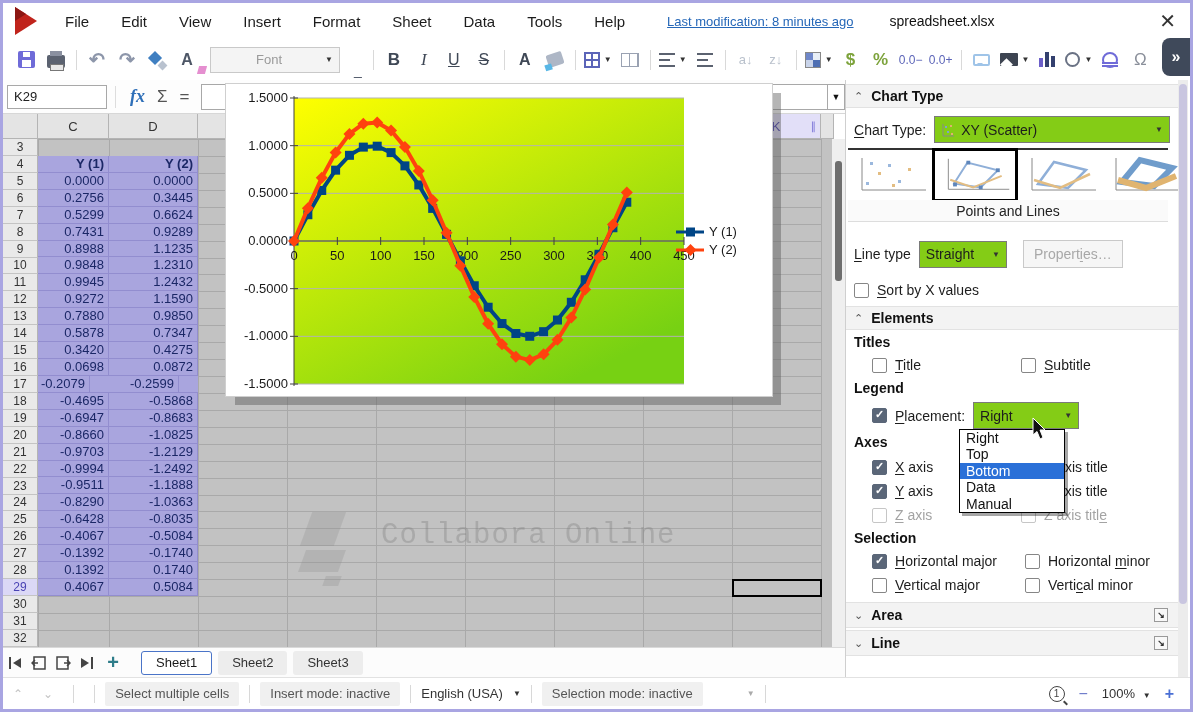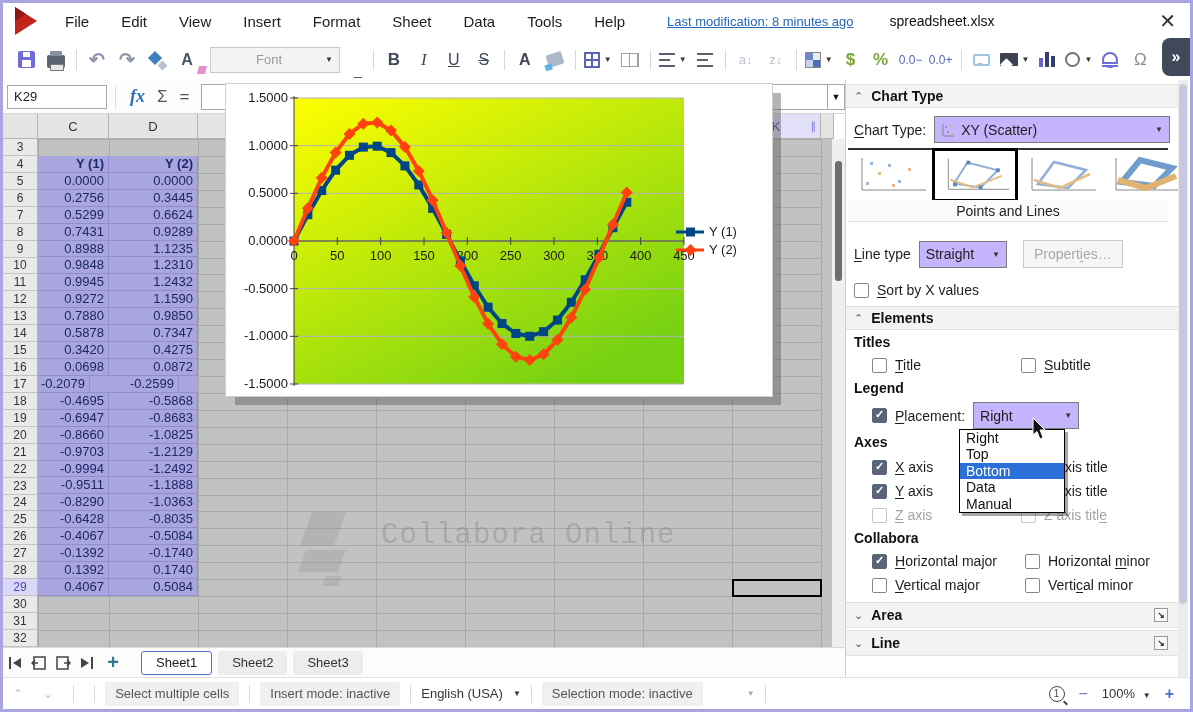--- a/index.html
+++ b/index.html
@@ -104,21 +104,21 @@
             box-shadow:9px 9px 0 -1px rgba(90,90,90,0.45);}
   
   .sidebar{position:absolute;left:845px;top:80px;width:333px;height:597px;background:#fff;border-left:1px solid #cfcfcf;font-size:14px;color:#1d1d1d;}
   .sb-header{position:absolute;left:0;width:100%;height:24px;background:#f3f3f3;border-top:1px solid #e2e2e2;border-bottom:1px solid #e2e2e2;
              display:flex;align-items:center;padding-left:8px;font-weight:bold;font-size:14px;color:#111;}
   .sb-header .chev{color:#555;font-size:11px;margin-right:8px;font-weight:normal;}
   .launcher{position:absolute;right:10px;width:14px;height:14px;border:1px solid #999;background:#f8f8f8;color:#333;font-size:9px;display:flex;align-items:center;justify-content:center;}
   .sb-row{position:absolute;left:8px;right:8px;display:flex;align-items:center;gap:8px;}
   .sb-label{white-space:nowrap;}
   .bold-label{font-weight:bold;color:#111;}
-  .combo{height:27px;border:1px solid #7a7a7a;background:#c4b5fd;display:flex;align-items:center;padding:0 6px;gap:6px;font-size:14px;}
+  .combo{height:27px;border:1px solid #7a7a7a;background:#84cc16;display:flex;align-items:center;padding:0 6px;gap:6px;font-size:14px;}
   .combo .caret{margin-left:auto;}
   .btn-disabled{height:28px;border:1px solid #c9c9c9;background:#f6f6f6;color:#a8a8a8;font-size:14px;display:flex;align-items:center;justify-content:center;padding:0 16px;}
   .cb{width:15px;height:15px;border:1px solid #868686;background:#fff;border-radius:2px;flex:0 0 auto;position:relative;}
   .cb.checked{background:#5a6678;border-color:#5a6678;}
   .cb.checked::after{content:"✓";position:absolute;left:2px;top:-1px;color:#fff;font-size:11px;font-weight:bold;}
   .cb.disabled{border-color:#c6c6c6;}
   .dis-label{color:#a3a3a3;}
   .subtype-strip{position:absolute;left:2px;right:10px;height:52px;background:#fff;border-top:2px solid #333;display:flex;align-items:center;}
   .subtype{flex:1;height:50px;display:flex;align-items:center;justify-content:center;background:#fff;}
   .subtype.sel{border:1px solid #000;box-shadow:0 0 0 2px #000;margin:0 2px;}
@@ -713,21 +713,21 @@
       <span class="sb-label">Y axis title<u></u></span>
     </div>
     <div class="sb-row" style="top:426px;height:18px;">
       <span style="width:10px;"></span>
       <span class="cb disabled"></span>
       <span class="sb-label dis-label" style="width:92px;"><u>Z</u> axis</span>
       <span style="width:18px;"></span>
       <span class="cb disabled"></span>
       <span class="sb-label dis-label">Z axis titl<u>e</u></span>
     </div>
-    <div class="sb-row bold-label" style="top:450px;">Collabora</div>
+    <div class="sb-row bold-label" style="top:450px;">Selection</div>
     <div class="sb-row" style="top:472px;height:18px;">
       <span style="width:10px;"></span>
       <span class="cb checked"></span>
       <span class="sb-label" style="width:122px;"><u>H</u>orizontal major</span>
       <span class="cb"></span>
       <span class="sb-label">Horizontal <u>m</u>inor</span>
     </div>
     <div class="sb-row" style="top:496px;height:18px;">
       <span style="width:10px;"></span>
       <span class="cb"></span>

